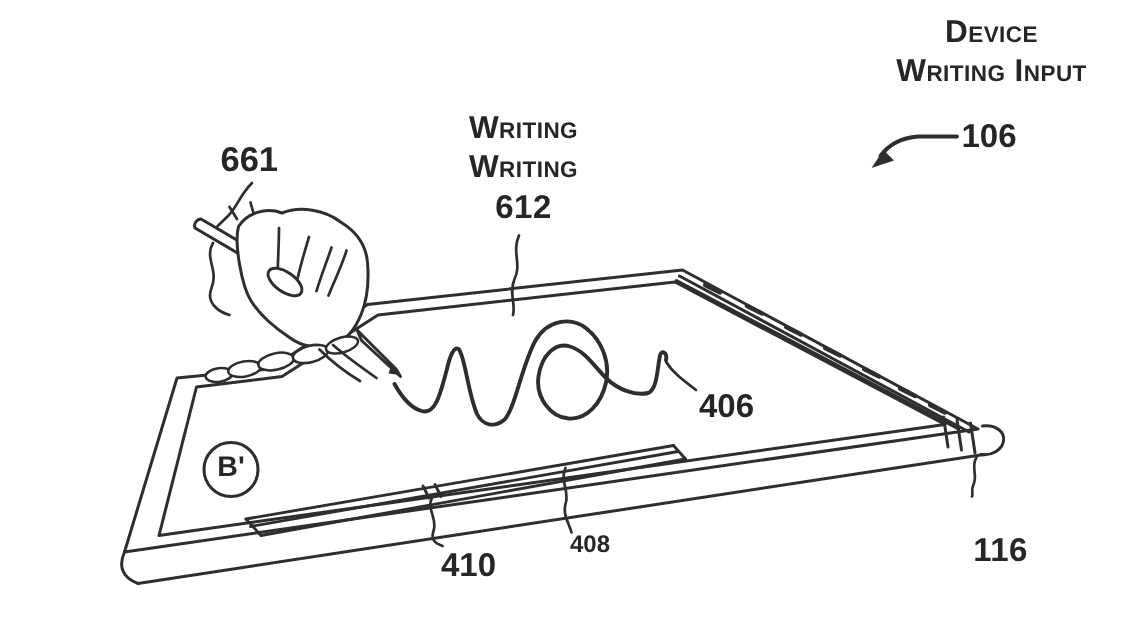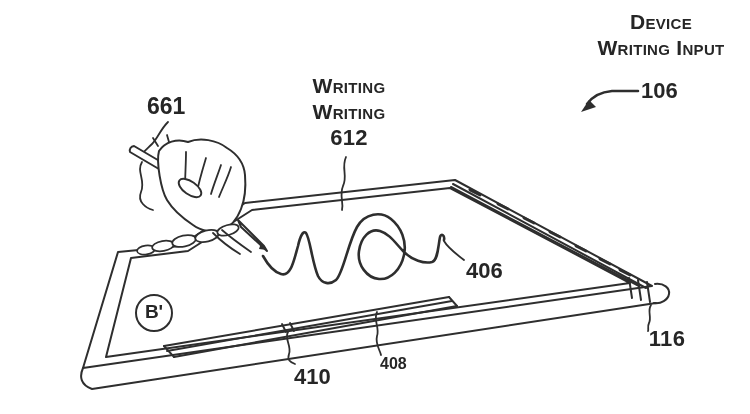--- a/index.html
+++ b/index.html
@@ -12,21 +12,21 @@
   .ctr{text-align:center;}
   #lbl-title{left:573px;top:9px;width:176px;font-size:21px;line-height:26px;}
   #lbl-106{left:641px;top:78px;font-size:22px;}
   #lbl-404{left:147px;top:93px;font-size:23px;}
   #lbl-surface{left:289px;top:73px;width:120px;font-size:21px;line-height:26px;}
   #lbl-surface .num{font-size:22px;font-variant:normal;}
   #lbl-406{left:466px;top:234px;font-size:22px;margin-top:24px;}
   #lbl-410{left:294px;top:364px;font-size:22px;}
   #lbl-408{left:380px;top:355px;font-size:16px;}
   #lbl-hinge{left:618px;top:326px;width:98px;font-size:20px;line-height:25px;}
-  #lbl-hinge .num{font-size:22px;font-variant:normal;}
+  #lbl-hinge .num{font-size:22px;font-variant:normal;margin-top:28px;}
   #lbl-bprime{left:139px;top:301px;width:30px;font-size:19px;text-align:center;}
 </style>
 </head>
 <body>
 
 <div class="fig">
 
   <svg width="750" height="414" viewBox="0 0 750 414" fill="none" stroke="#2e2e2e" stroke-width="2" stroke-linecap="round" stroke-linejoin="round">
 
     <g>

